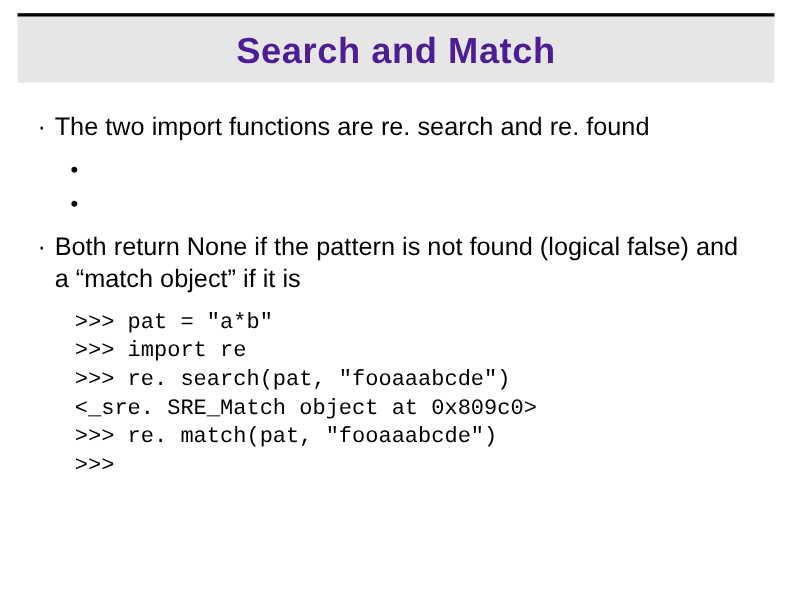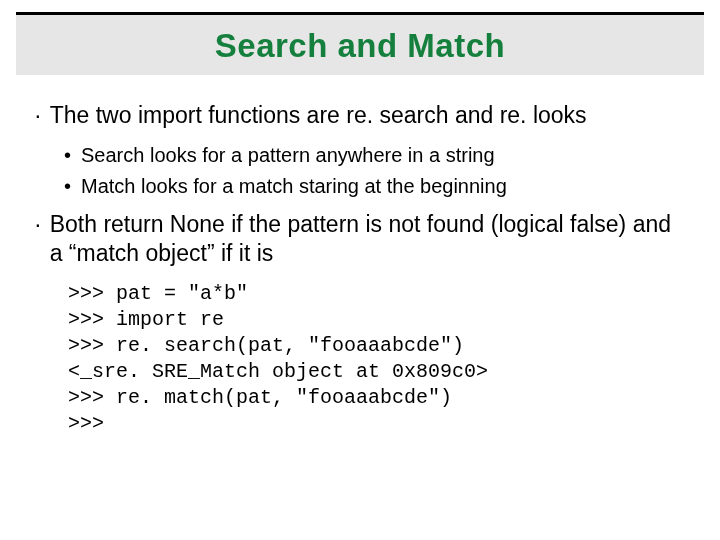--- a/index.html
+++ b/index.html
@@ -16,21 +16,21 @@
     margin: 12px 16px 0 16px;
     background: #e6e6e6;
     border-top: 3px solid #000000;
     padding: 12px 0 10px 0;
     text-align: center;
   }
   .title-banner h1 {
     margin: 0;
     font-size: 33px;
     font-weight: bold;
-    color: #15803d;
+    color: #4c1d95;
     letter-spacing: 0.5px;
   }
   .body {
     padding: 16px 36px 0 36px;
   }
   .bullet-l1 {
     display: flex;
     align-items: flex-start;
     font-size: 23px;
     line-height: 1.25;
@@ -75,32 +75,30 @@
 
 <div class="title-banner">
   <h1>Search and Match</h1>
 </div>
 
 <div class="body">
 
   <div class="bullet-l1">
     <span class="marker">·</span>
     <span class="text">
-      <span>The two import functions are </span><span class="b">re. search</span><span> and </span><span class="b">re. looks</span><span></span>
+      <span>The two import functions are </span><span class="b">re. search</span><span> and </span><span class="b">re. found</span><span></span>
     </span>
   </div>
 
   <div class="sub-group">
     <div class="bullet-l2">
       <span class="marker">•</span>
-      <span>Search looks for a pattern anywhere in a string</span>
     </div>
     <div class="bullet-l2">
       <span class="marker">•</span>
-      <span>Match looks for a match staring at the beginning</span>
     </div>
   </div>
 
   <div class="bullet-l1">
     <span class="marker">·</span>
     <span class="text">
       <span>Both return None if the pattern is not found (logical false)  and a “match object” if it is</span>
     </span>
   </div>
 

